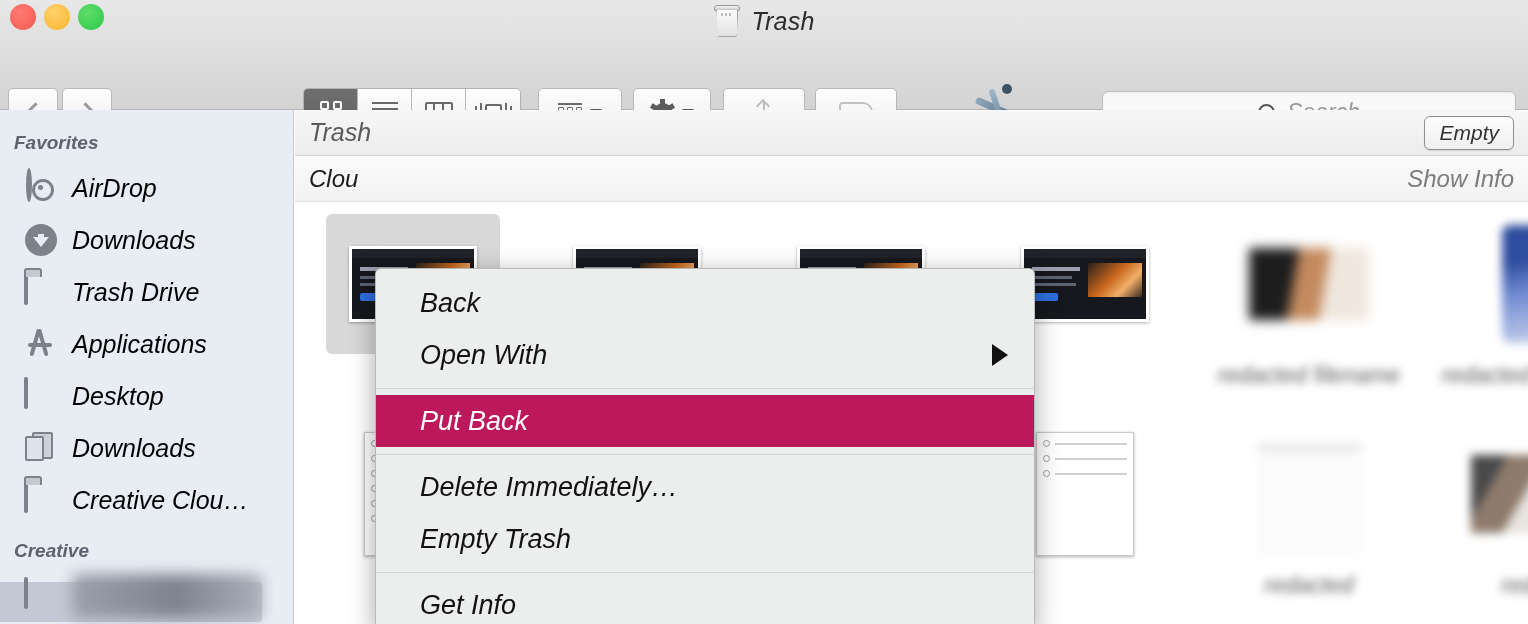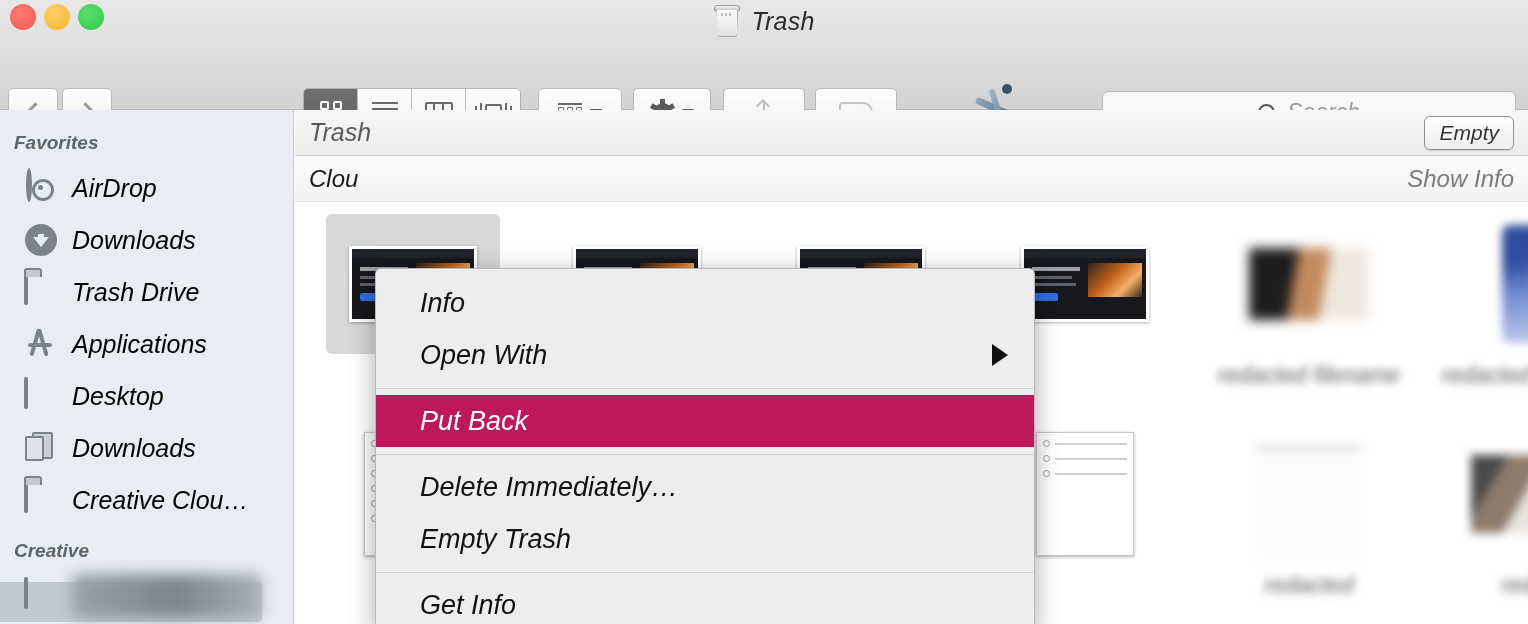--- a/index.html
+++ b/index.html
@@ -639,21 +639,21 @@
           <div class="th-blurphoto"></div>
         </div>
         <div class="flabel blurred">redact</div>
       </div>
 
     </div>
   </div>
 
   <div id="ctxmenu">
     <div class="mi">
-      <span>Info</span>
+      <span>Back</span>
     </div>
     <div class="mi">
       <span>Open With</span>
       <span class="subarrow"></span>
     </div>
     <div class="msep"></div>
     <div class="mi hl">
       <span>Put Back</span>
     </div>
     <div class="msep"></div>

